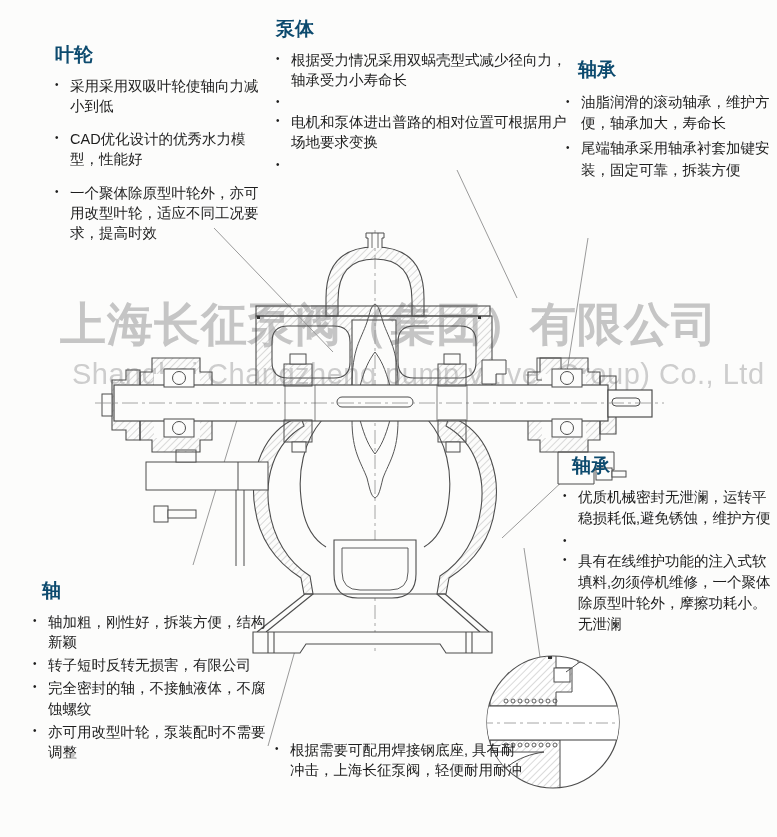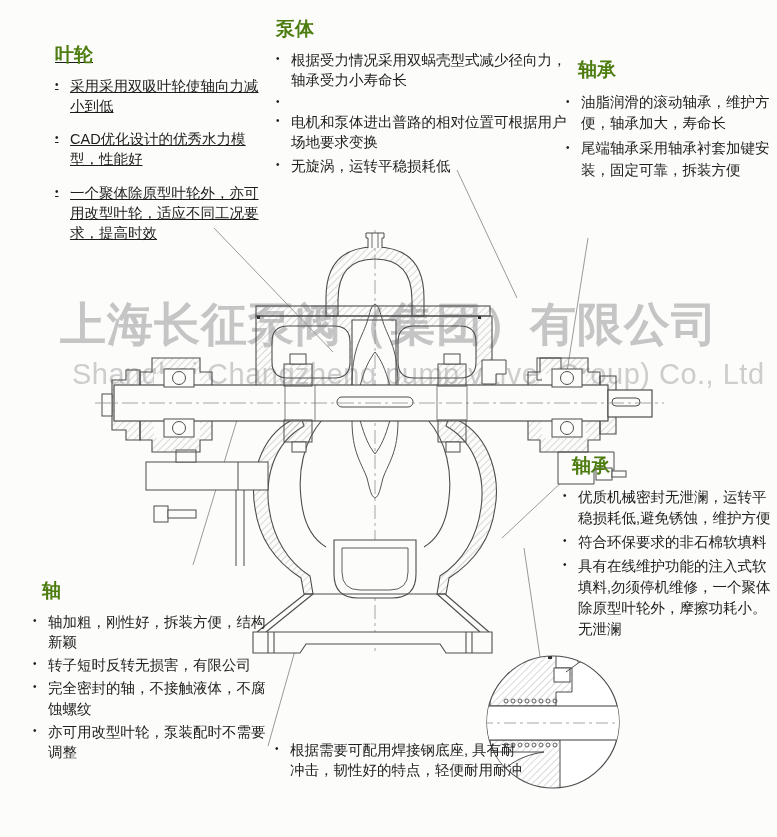--- a/index.html
+++ b/index.html
@@ -6,25 +6,25 @@
   .canvas{position:relative;width:777px;height:837px;background:#fcfcfb;overflow:hidden;
           font-family:"Liberation Sans","DejaVu Sans",sans-serif;color:#1d1d1d;}
   
   .wm-cn{position:absolute;left:60px;top:294px;font-size:46px;font-weight:bold;color:#c5c5c5;
          letter-spacing:1px;white-space:nowrap;}
   .wm-en{position:absolute;left:72px;top:358px;font-size:29px;color:#cdcdcd;letter-spacing:.5px;white-space:nowrap;}
   
   svg.drawing{position:absolute;left:0;top:0;}
   
   .sec{position:absolute;font-size:14.5px;line-height:1.4;}
-  .sec h3{margin:0 0 7px 0;font-size:19px;font-weight:bold;color:#4d7c0f;}
+  .sec h3{margin:0 0 7px 0;font-size:19px;font-weight:bold;color:#0c4a6e;}
   .sec ul{margin:0;padding:0;list-style:none;}
   .sec li{display:flex;margin:0 0 3px 0;}
   .dot{width:15px;flex:none;font-size:10px;padding-top:2px;}
-  .sec-impeller{left:55px;top:42px;width:205px;text-decoration:underline;}
+  .sec-impeller{left:55px;top:42px;width:205px;}
   .sec-impeller li{margin-bottom:13px;}
   .sec-body{left:276px;top:16px;width:298px;}
   .sec-bearing-top{left:566px;top:56px;width:206px;line-height:1.5;}
   .sec-bearing-top h3{margin-left:12px;}
   .sec-seal{left:563px;top:452px;width:214px;line-height:1.45;}
   .sec-seal h3{margin-left:9px;}
   .sec-shaft{left:33px;top:578px;width:234px;}
   .sec-shaft h3{margin-left:9px;}
   .sec-base{left:275px;top:740px;width:254px;}
 </style>
@@ -234,21 +234,20 @@
         </li>
       <li>
           <span class="dot">•</span>
         </li>
       <li>
           <span class="dot">•</span>
           <span>电机和泵体进出普路的相对位置可根据用户场地要求变换</span>
         </li>
       <li>
           <span class="dot">•</span>
-          <span>无旋涡，运转平稳损耗低</span>
         </li>
     </ul>
   </div>
 
   <div class="sec sec-bearing-top">
     <h3>轴承</h3>
     <ul>
       <li>
           <span class="dot">•</span>
           <span>油脂润滑的滚动轴承，维护方便，轴承加大，寿命长</span>
@@ -262,21 +261,20 @@
 
   <div class="sec sec-seal">
     <h3>轴承</h3>
     <ul>
       <li>
           <span class="dot">•</span>
           <span>优质机械密封无泄澜，运转平稳损耗低,避免锈蚀，维护方便</span>
         </li>
       <li>
           <span class="dot">•</span>
-          <span>符合环保要求的非石棉软填料</span>
         </li>
       <li>
           <span class="dot">•</span>
           <span>具有在线维护功能的注入式软填料,勿须停机维修，一个聚体除原型叶轮外，摩擦功耗小。无泄澜</span>
         </li>
     </ul>
   </div>
 
   <div class="sec sec-shaft">
     <h3>轴</h3>
@@ -297,18 +295,18 @@
           <span class="dot">•</span>
           <span>亦可用改型叶轮，泵装配时不需要调整</span>
         </li>
     </ul>
   </div>
 
   <div class="sec sec-base">
     <ul>
       <li>
           <span class="dot">•</span>
-          <span>根据需要可配用焊接钢底座, 具有耐冲击，韧性好的特点，轻便耐用耐冲</span>
+          <span>根据需要可配用焊接钢底座, 具有耐冲击，上海长征泵阀，轻便耐用耐冲</span>
         </li>
     </ul>
   </div>
 
 </div>
 
 </body></html>

